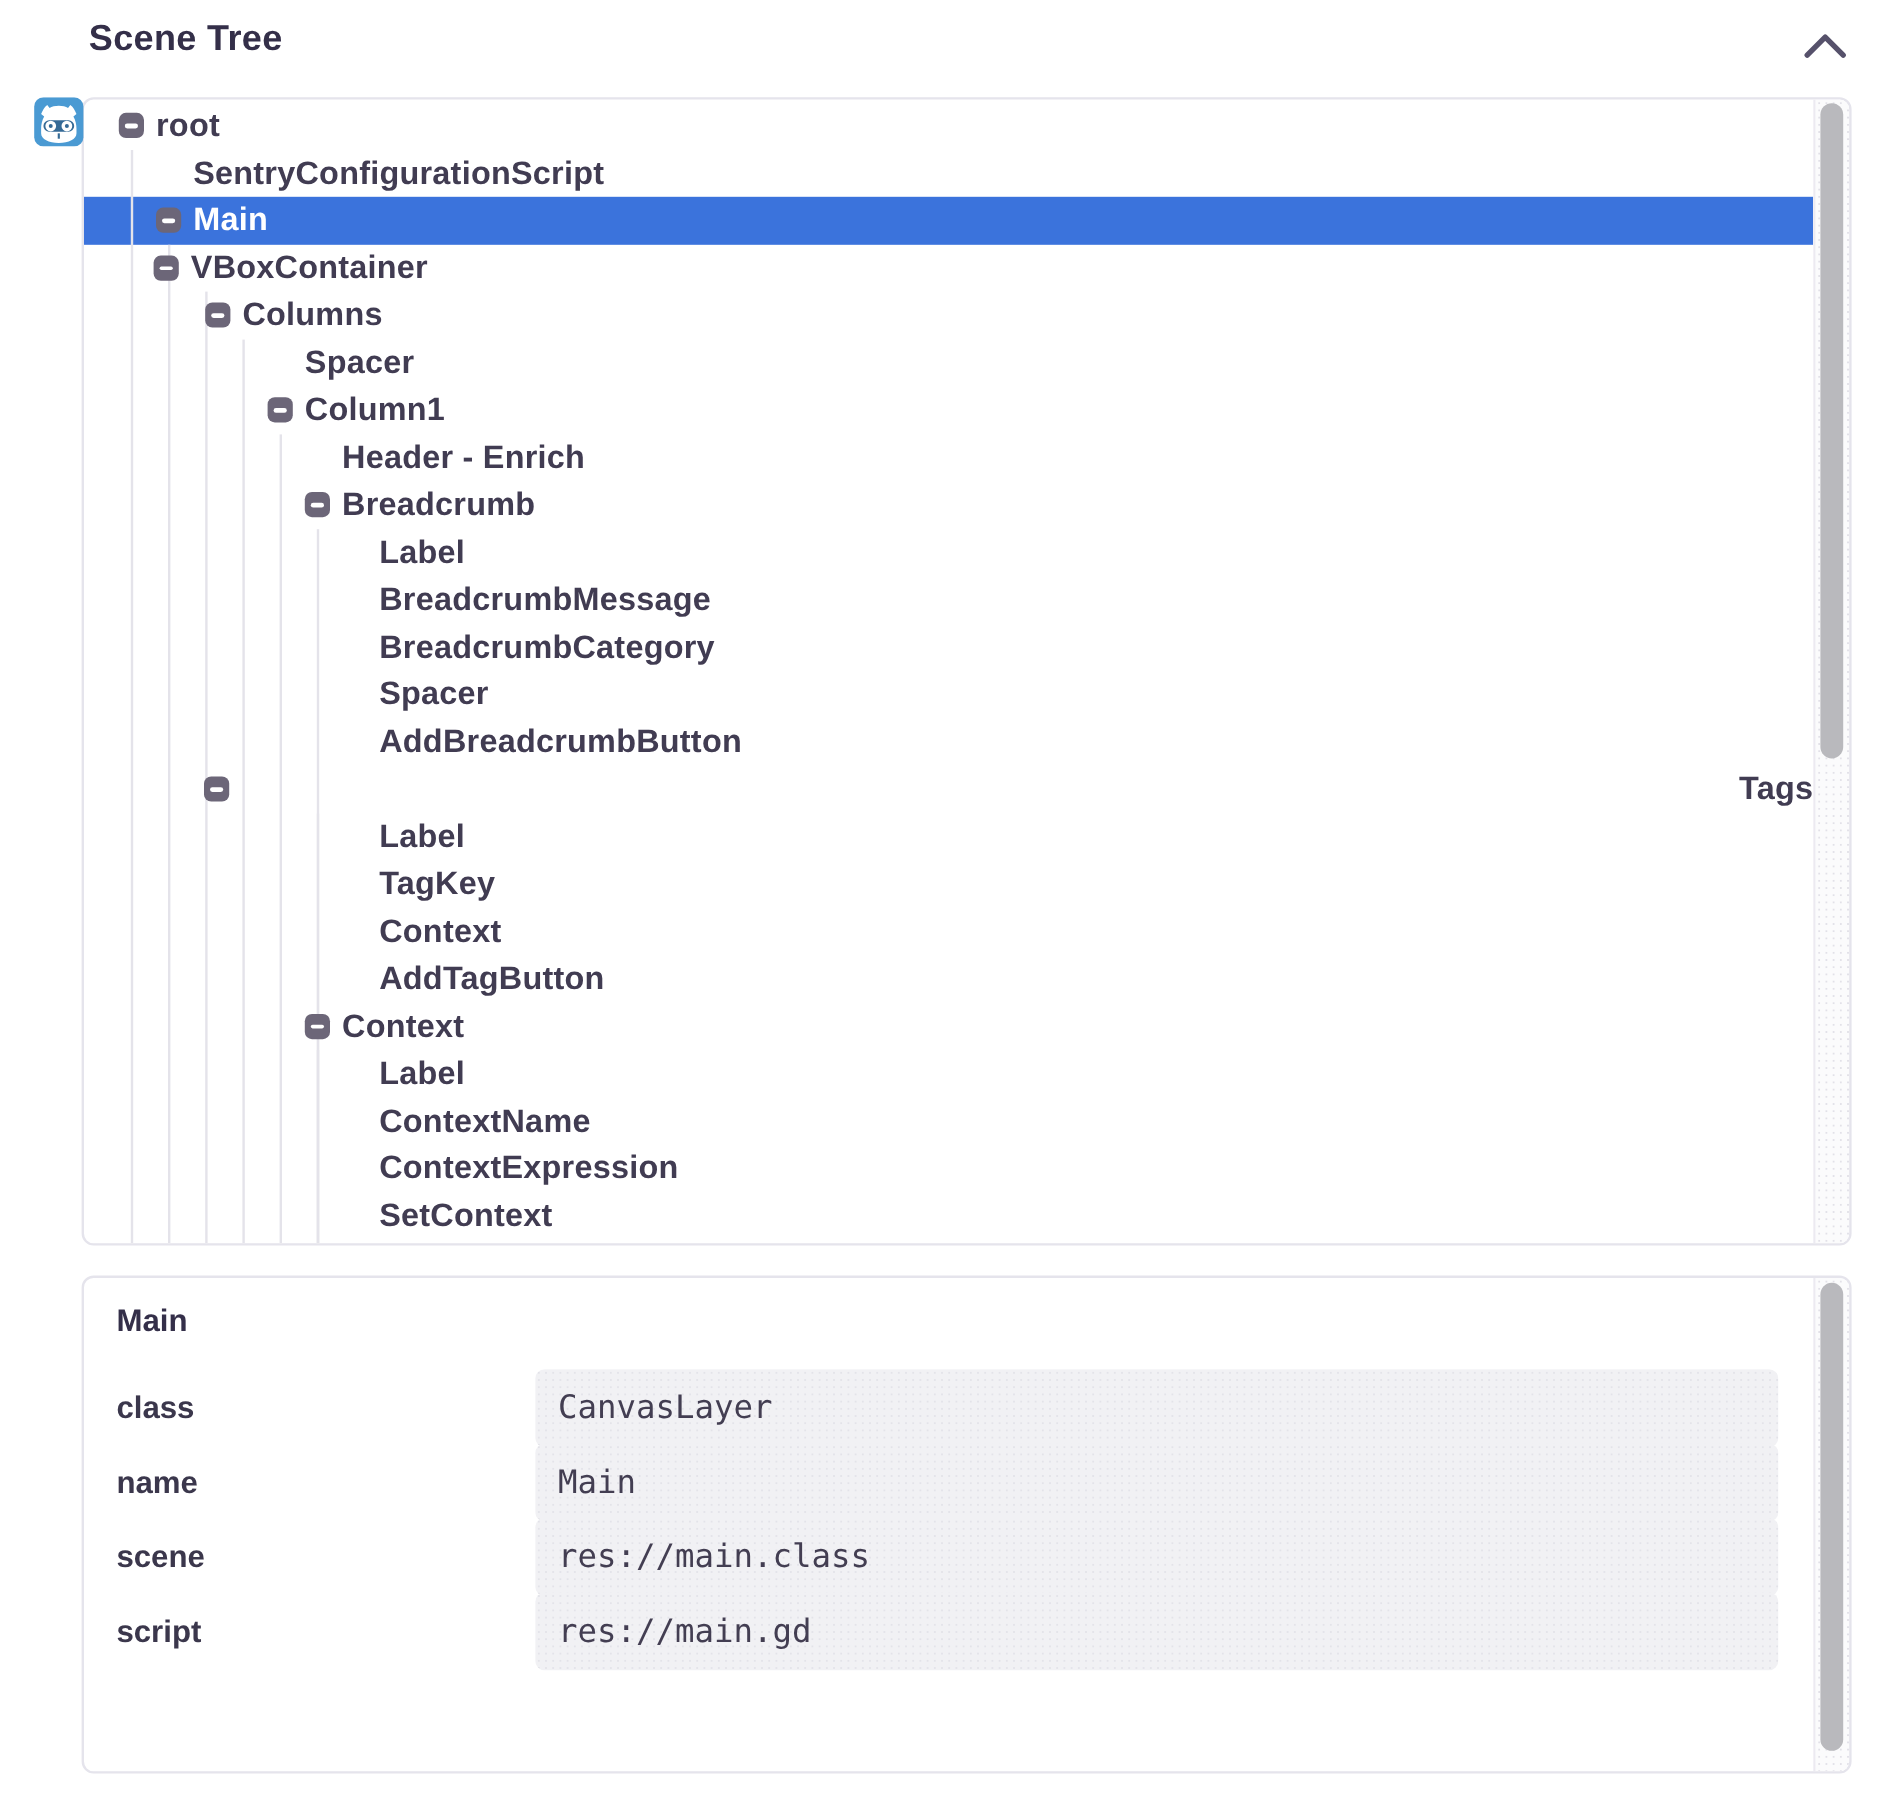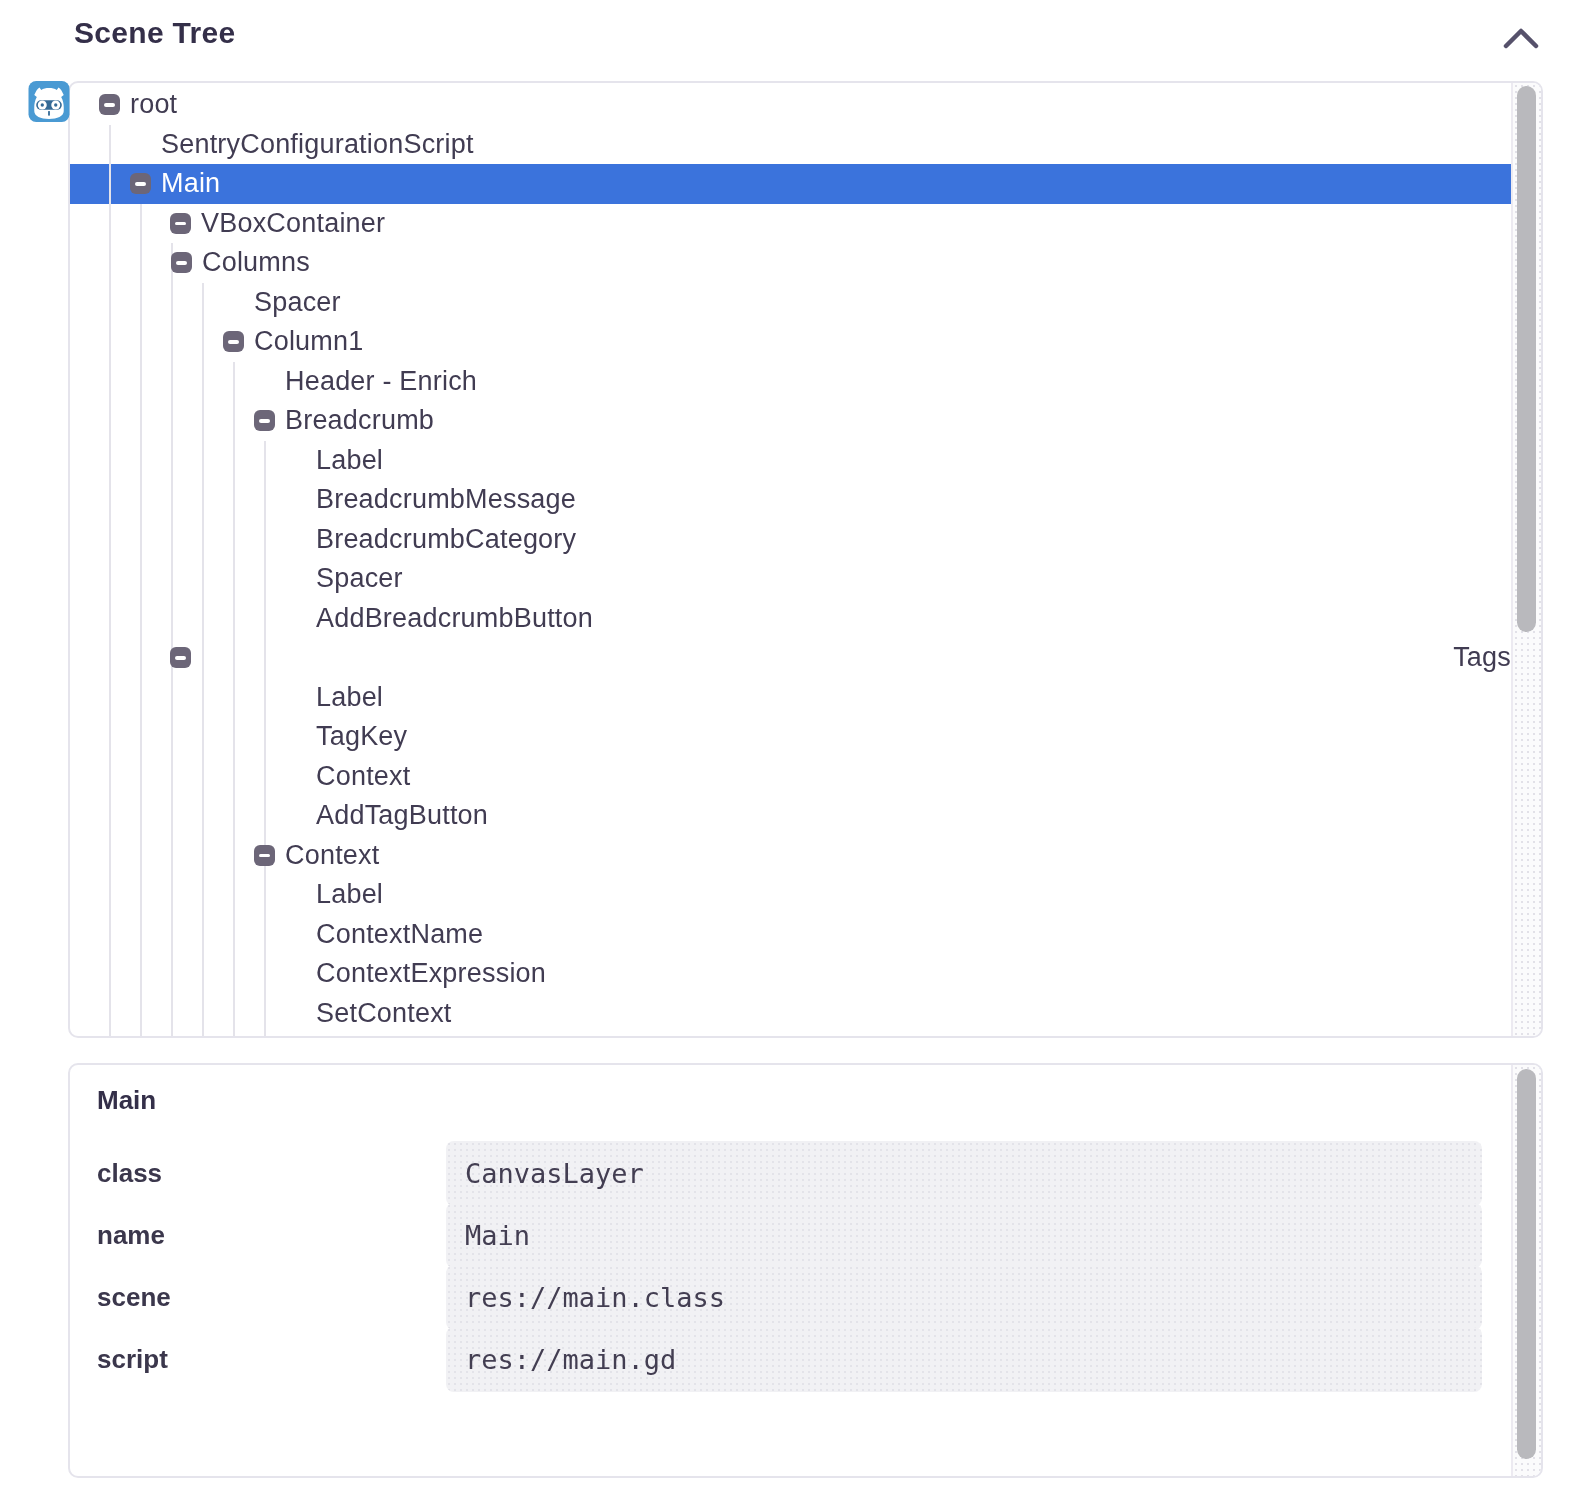--- a/index.html
+++ b/index.html
@@ -34,21 +34,21 @@
 
   
   .tree-content { position:absolute; left:0; top:0; right:30px; bottom:0;
                   overflow:hidden; padding-top:2px; }
   .layer { position:absolute; left:0; top:2px; right:0; bottom:0; pointer-events:none; }
   .sel-bar { position:absolute; left:0; right:0; height:39.5px; background:var(--sel,#3b73dc); }
   .guide { position:absolute; width:2px; bottom:0; background:#e4e3ea; }
   .rows { position:relative; z-index:3; }
   .tree-row { position:relative; height:39.5px; display:flex; align-items:center;
               font-size:27px; color:#413c52; letter-spacing:.2px; cursor:default;
-              white-space:nowrap; }
+              white-space:nowrap;font-weight:bold; }
   .tree-row.selected { color:#ffffff; }
   .expander { flex:0 0 auto; width:21px; height:21px; border-radius:6px;
               background:var(--expander,#6c6678); margin-right:10px; position:relative;
               cursor:pointer; }
   .expander::after { content:""; position:absolute; left:5px; top:9px; width:11px; height:3.5px;
                      border-radius:2px; background:#ffffff; }
 
   
   .details-title { position:absolute; left:27px; top:20px; font-size:26px; font-weight:bold;
                    color:#342f49; }
@@ -107,21 +107,21 @@
     <span class="node-label">root</span>
   </div>
           <div class="tree-row" style="padding-left: 91px;">
 
     <span class="node-label">SentryConfigurationScript</span>
   </div>
           <div class="tree-row selected" style="padding-left: 60px;">
     <span class="expander"></span>
     <span class="node-label">Main</span>
   </div>
-          <div class="tree-row" style="padding-left: 100px;">
+          <div class="tree-row" style="padding-left: 58px;">
     <span class="expander"></span>
     <span class="node-label">VBoxContainer</span>
   </div>
           <div class="tree-row" style="padding-left: 101px;">
     <span class="expander"></span>
     <span class="node-label">Columns</span>
   </div>
           <div class="tree-row" style="padding-left: 184px;">
 
     <span class="node-label">Spacer</span>

